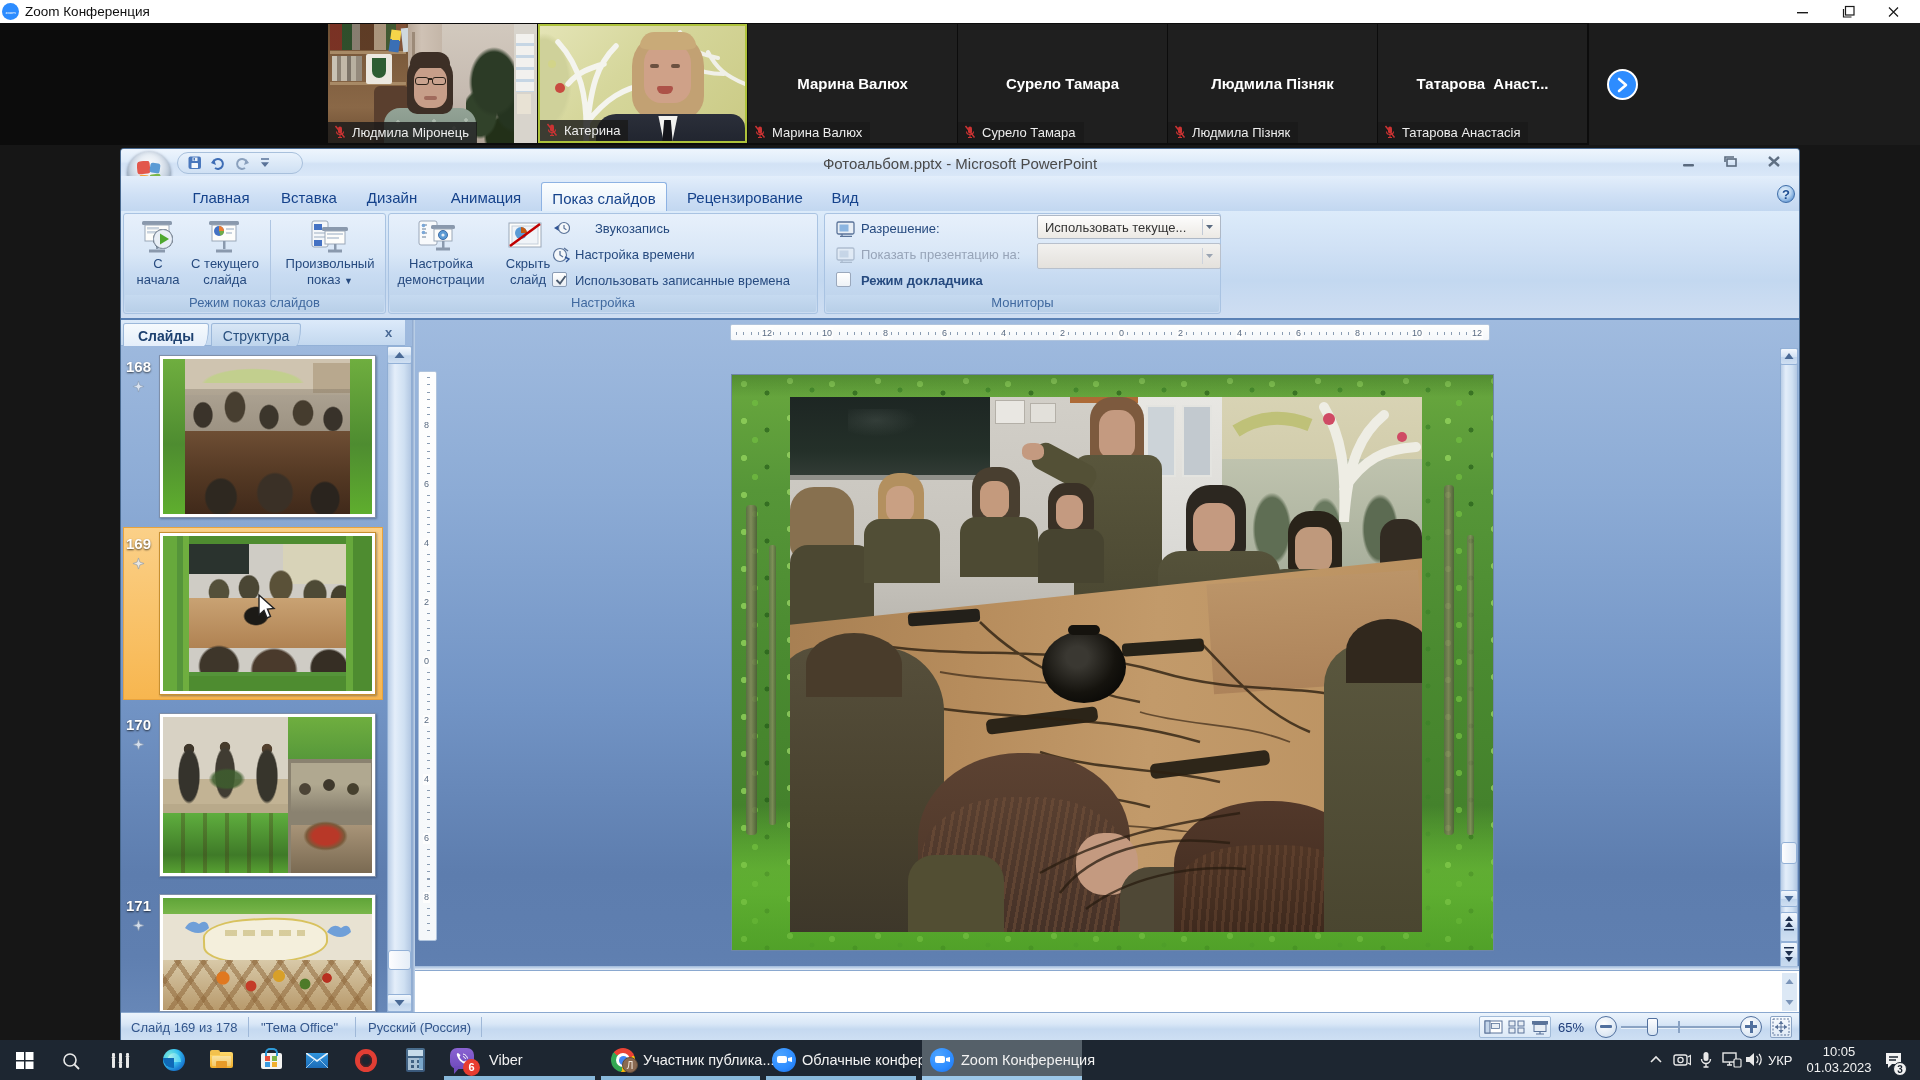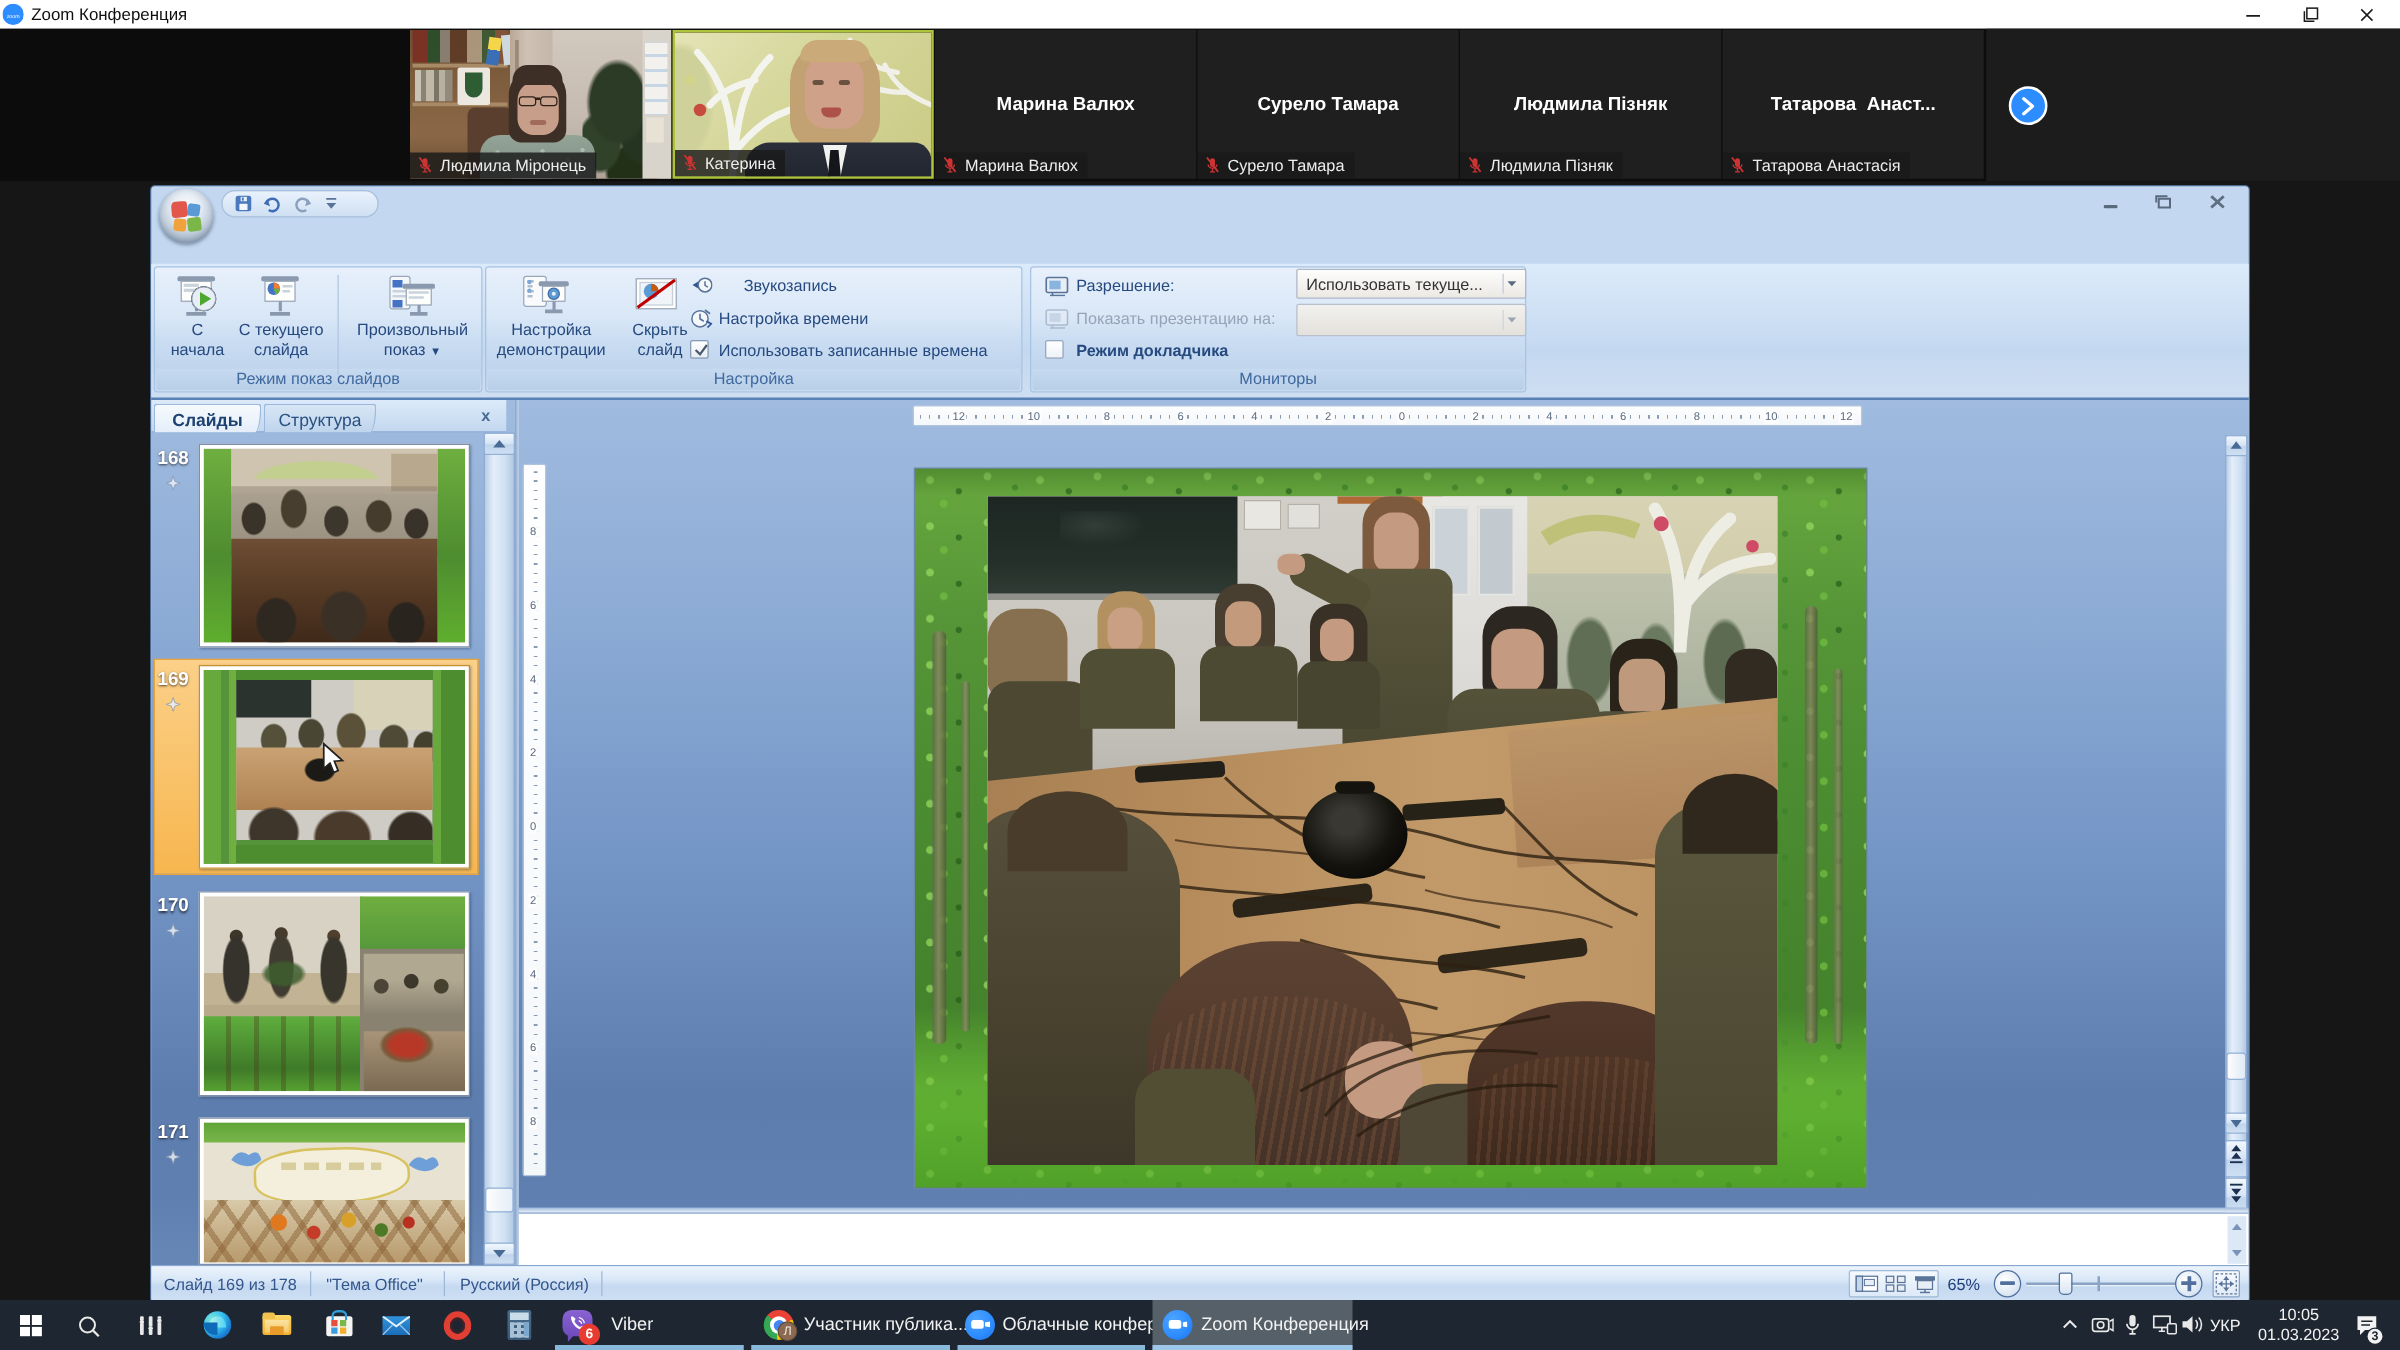--- a/index.html
+++ b/index.html
@@ -161,20 +161,23 @@
           <path d="M2.5 1 L11.5 12.5" stroke="#cc3333" stroke-width="1.4"></path>
         </svg>Татарова Анастасія</div>
     </div>
   <div class="a" style="left:1589px;top:0px;width:331px;height:122px;background:#1c1c1c;"></div>
   <div class="a" style="left:1607px;top:46px;width:31px;height:31px;border-radius:50%;background:#2d8cff;border:2px solid #fff;"></div>
   <svg class="a" style="left:1617px;top:54px" width="12" height="16">
       <path d="M2 2 L9 8 L2 14" stroke="#fff" stroke-width="2.6" fill="none" stroke-linecap="round" stroke-linejoin="round"></path>
     </svg>
 </div>
 <div id="ppt">
+  <div id="ptitle">
+      <div class="t">Фотоальбом.pptx  -  Microsoft PowerPoint</div>
+    </div>
 
   <svg class="a" style="left:1557px;top:8px" width="22" height="12">
       <rect x="5" y="7" width="11" height="2.6" rx="1" fill="#5a6a7e"></rect>
     </svg>
   <svg class="a" style="left:1599px;top:5px" width="22" height="15">
       <rect x="7" y="5" width="9" height="7" fill="none" stroke="#5a6a7e" stroke-width="1.6"></rect>
       <path d="M5 8 L5 3 L14 3" fill="none" stroke="#5a6a7e" stroke-width="1.6"></path>
     </svg>
   <svg class="a" style="left:1641px;top:4px" width="24" height="16">
       <path d="M7 4 L17 13 M17 4 L7 13" stroke="#5f6f82" stroke-width="2.4"></path>
@@ -201,20 +204,30 @@
       <path d="M2 8 L7 10 L5 4 Z" fill="#3e6db5"></path>
     </svg>
   <svg class="a" style="left:112px;top:6px" width="18" height="16">
       <path d="M14 8 a5 5 0 1 0 -2 5" fill="none" stroke="#8aa0bd" stroke-width="2"></path>
       <path d="M16 8 L11 10 L13 4 Z" fill="#8aa0bd"></path>
     </svg>
   <svg class="a" style="left:138px;top:8px" width="14" height="12">
       <path d="M2 2 h8 M3.5 6 l2.5 3 2.5 -3 Z" stroke="#5a7399" stroke-width="1.4" fill="#5a7399"></path>
     </svg>
 
+  <div id="tabrow">
+    <div class="tab" style="left:60px;width:80px;">Главная</div>
+    <div class="tab" style="left:150px;width:76px;">Вставка</div>
+    <div class="tab" style="left:236px;width:70px;">Дизайн</div>
+    <div class="tab" style="left:320px;width:90px;">Анимация</div>
+    <div id="activetab">Показ слайдов</div>
+    <div class="tab" style="left:566px;width:112px;">Рецензирование</div>
+    <div class="tab" style="left:704px;width:40px;">Вид</div>
+    <div class="a" style="left:1656px;top:9px;width:18px;height:18px;border-radius:50%;background:radial-gradient(circle at 40% 35%,#e8f2fc,#b8d4f0 45%,#6fa0d8 75%,#4a7fc0 100%);border:1px solid #3e6da8;color:#1d4e93;font-size:13px;font-weight:bold;text-align:center;line-height:17px;">?</div>
+  </div>
 
   <div id="ribbon">
     <div class="rgroup" style="left:2px;width:263px;">
       <div class="glabel">Режим показ слайдов</div>
       <svg class="a" style="left:15px;top:5px" width="38" height="36">
           <rect x="3" y="2" width="30" height="4" rx="1.5" fill="#8a99ad"></rect>
           <rect x="6" y="6" width="24" height="16" fill="#fdfdfb" stroke="#9aa7b8"></rect>
           <rect x="8" y="8" width="12" height="2.5" fill="#c9d3de"></rect>
           <rect x="8" y="12" width="9" height="2.5" fill="#c9d3de"></rect>
           <rect x="17" y="22" width="2.5" height="8" fill="#8a99ad"></rect>

